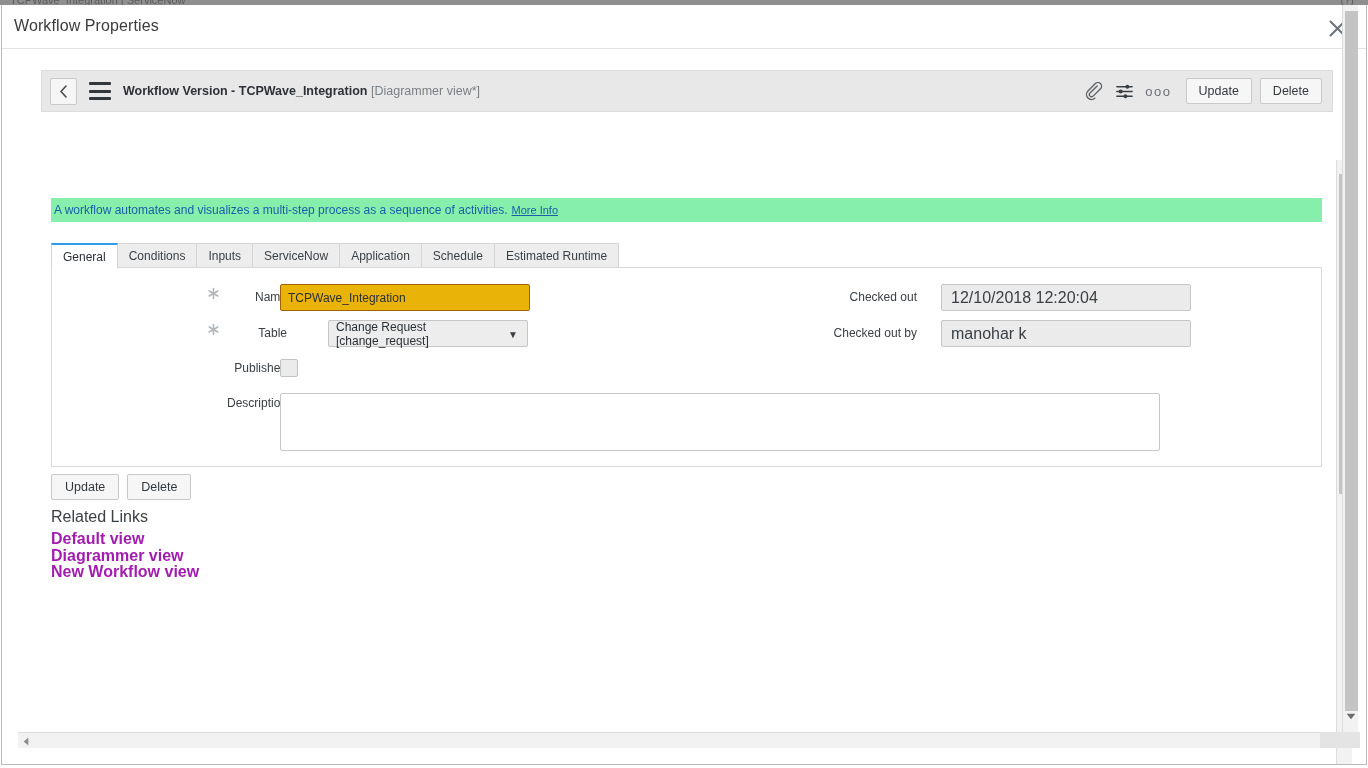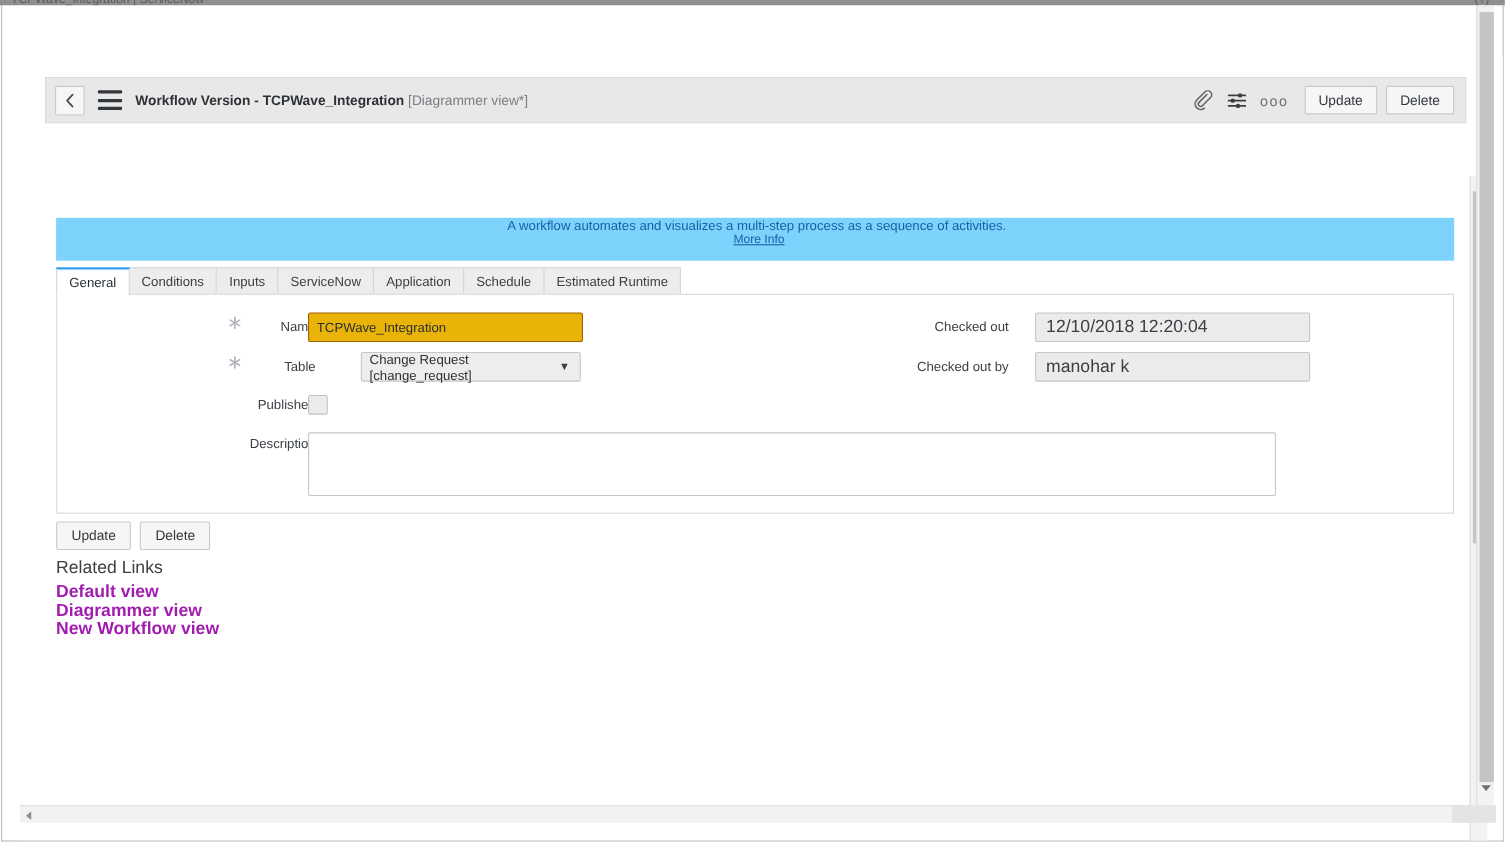--- a/index.html
+++ b/index.html
@@ -126,25 +126,24 @@
     font-family: "Liberation Sans", sans-serif;
     font-size: 12.5px; color: #33383d;
     cursor: pointer;
     display: flex; align-items: center;
   }
 
   
   #info-banner {
     position: absolute;
     left: 33px; top: 148px;
-    width: 1271px; height: 39px;
-    background: #7dd3fc;
+    width: 1271px; height: 24px;
+    background: #86efac;
     display: flex; align-items: center;
     padding-left: 3px;
-    flex-direction: column;
   }
   #info-text {
     font-size: 12px; color: #1a5fa8;
   }
   #more-info {
     font-size: 11px; color: #1a5fa8;
     text-decoration: underline;
     margin-left: 4px; cursor: pointer;
   }
 
@@ -353,20 +352,28 @@
 </head>
 <body>
 
 <div id="bg-strip">
   <span class="ghost">TCPWave_Integration | ServiceNow</span>
   <span class="ghost-r">(?)</span>
 </div>
 
 <div id="modal">
 
+  <div id="titlebar">
+    <div id="modal-title">Workflow Properties</div>
+    <div id="close-btn">
+      <svg width="19" height="19" viewBox="0 0 19 19">
+        <path d="M2.5 2.5 L16.5 16.5 M16.5 2.5 L2.5 16.5" stroke="#6d7378" stroke-width="2.1" stroke-linecap="round" fill="none"></path>
+      </svg>
+    </div>
+  </div>
 
   <div id="content">
 
     <div id="rec-header">
       <div id="back-btn">
         <svg width="9" height="13" viewBox="0 0 9 13">
           <path d="M7 1 L2 6.5 L7 12" stroke="#474c51" stroke-width="1.6" fill="none" stroke-linecap="round" stroke-linejoin="round"></path>
         </svg>
       </div>
 

